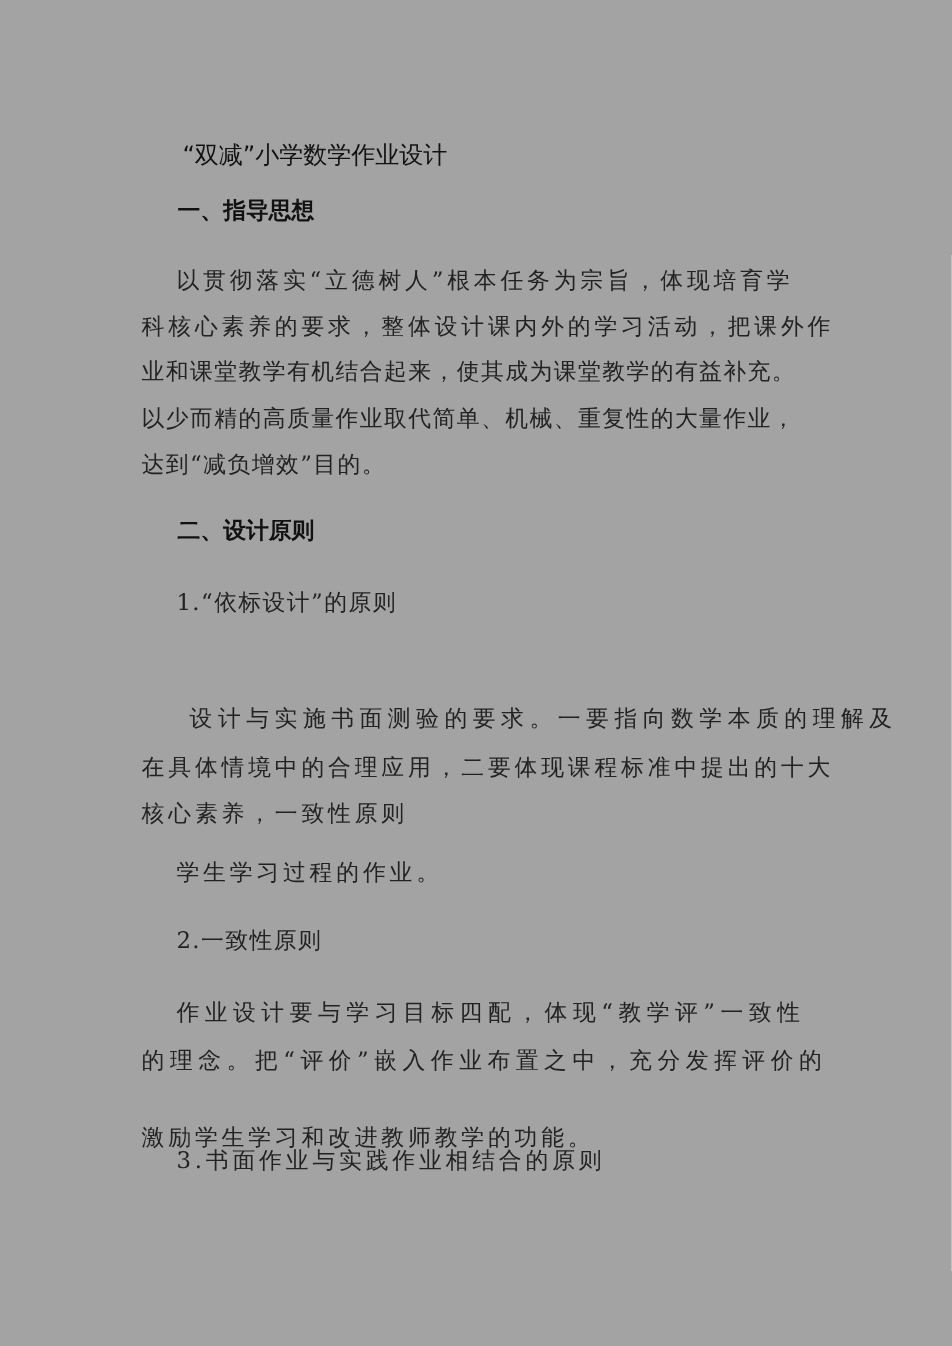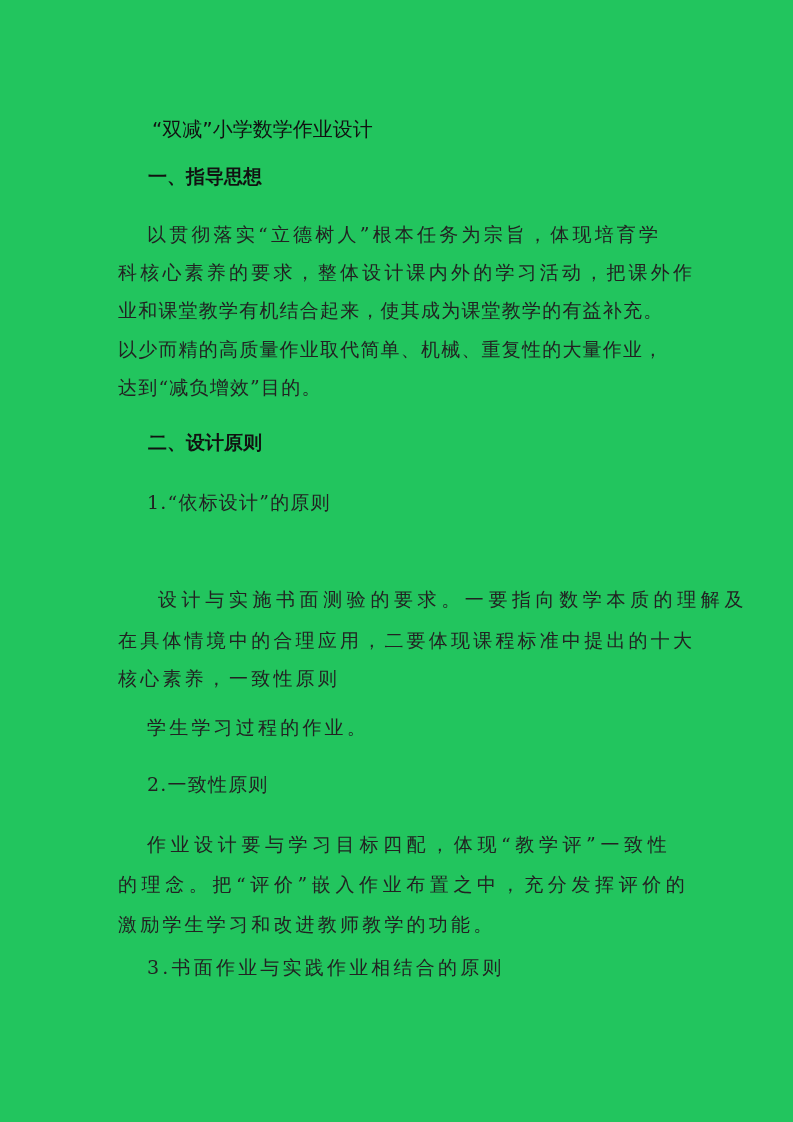--- a/index.html
+++ b/index.html
@@ -12,21 +12,21 @@
       height: 1122px;
       position: relative;
       overflow: hidden;
       color: #1a1a1a;
     }
     .page {
       position: absolute;
       left: 0; top: 0;
       width: 793px;
       height: 1122px;
-      background: #22c55e;
+      background: #a3a3a3;
     }
     .line {
       position: absolute;
       white-space: nowrap;
       font-family: "DejaVu Serif", "Liberation Serif", serif;
       font-size: 19px;
       line-height: 24px;
       color: #222222;
       letter-spacing: 3.2px;
     }
@@ -76,17 +76,17 @@
 
   <div class="line flush wide" style="top:587px;margin-left:40px;">设计与实施书面测验的要求。一要指向数学本质的理解及</div>
   <div class="line flush" style="top:628px;">在具体情境中的合理应用，二要体现课程标准中提出的十大</div>
   <div class="line flush" style="top:666px;">核心素养，一致性原则</div>
   <div class="line indent" style="top:715px;">学生学习过程的作业。</div>
 
   <div class="line indent tight" style="top:772px;">2.一致性原则</div>
 
   <div class="line indent wide" style="top:832px;">作业设计要与学习目标四配，体现“教学评”一致性</div>
   <div class="line flush wide" style="top:872px;">的理念。把“评价”嵌入作业布置之中，充分发挥评价的</div>
-  <div class="line flush" style="top:912px;">激励学生学习和改进教师教学的功能。</div>
+  <div class="line flush" style="top:936px;">激励学生学习和改进教师教学的功能。</div>
 
   <div class="line indent" style="top:955px;">3.书面作业与实践作业相结合的原则</div>
 
 </div>
 
 </body></html>

